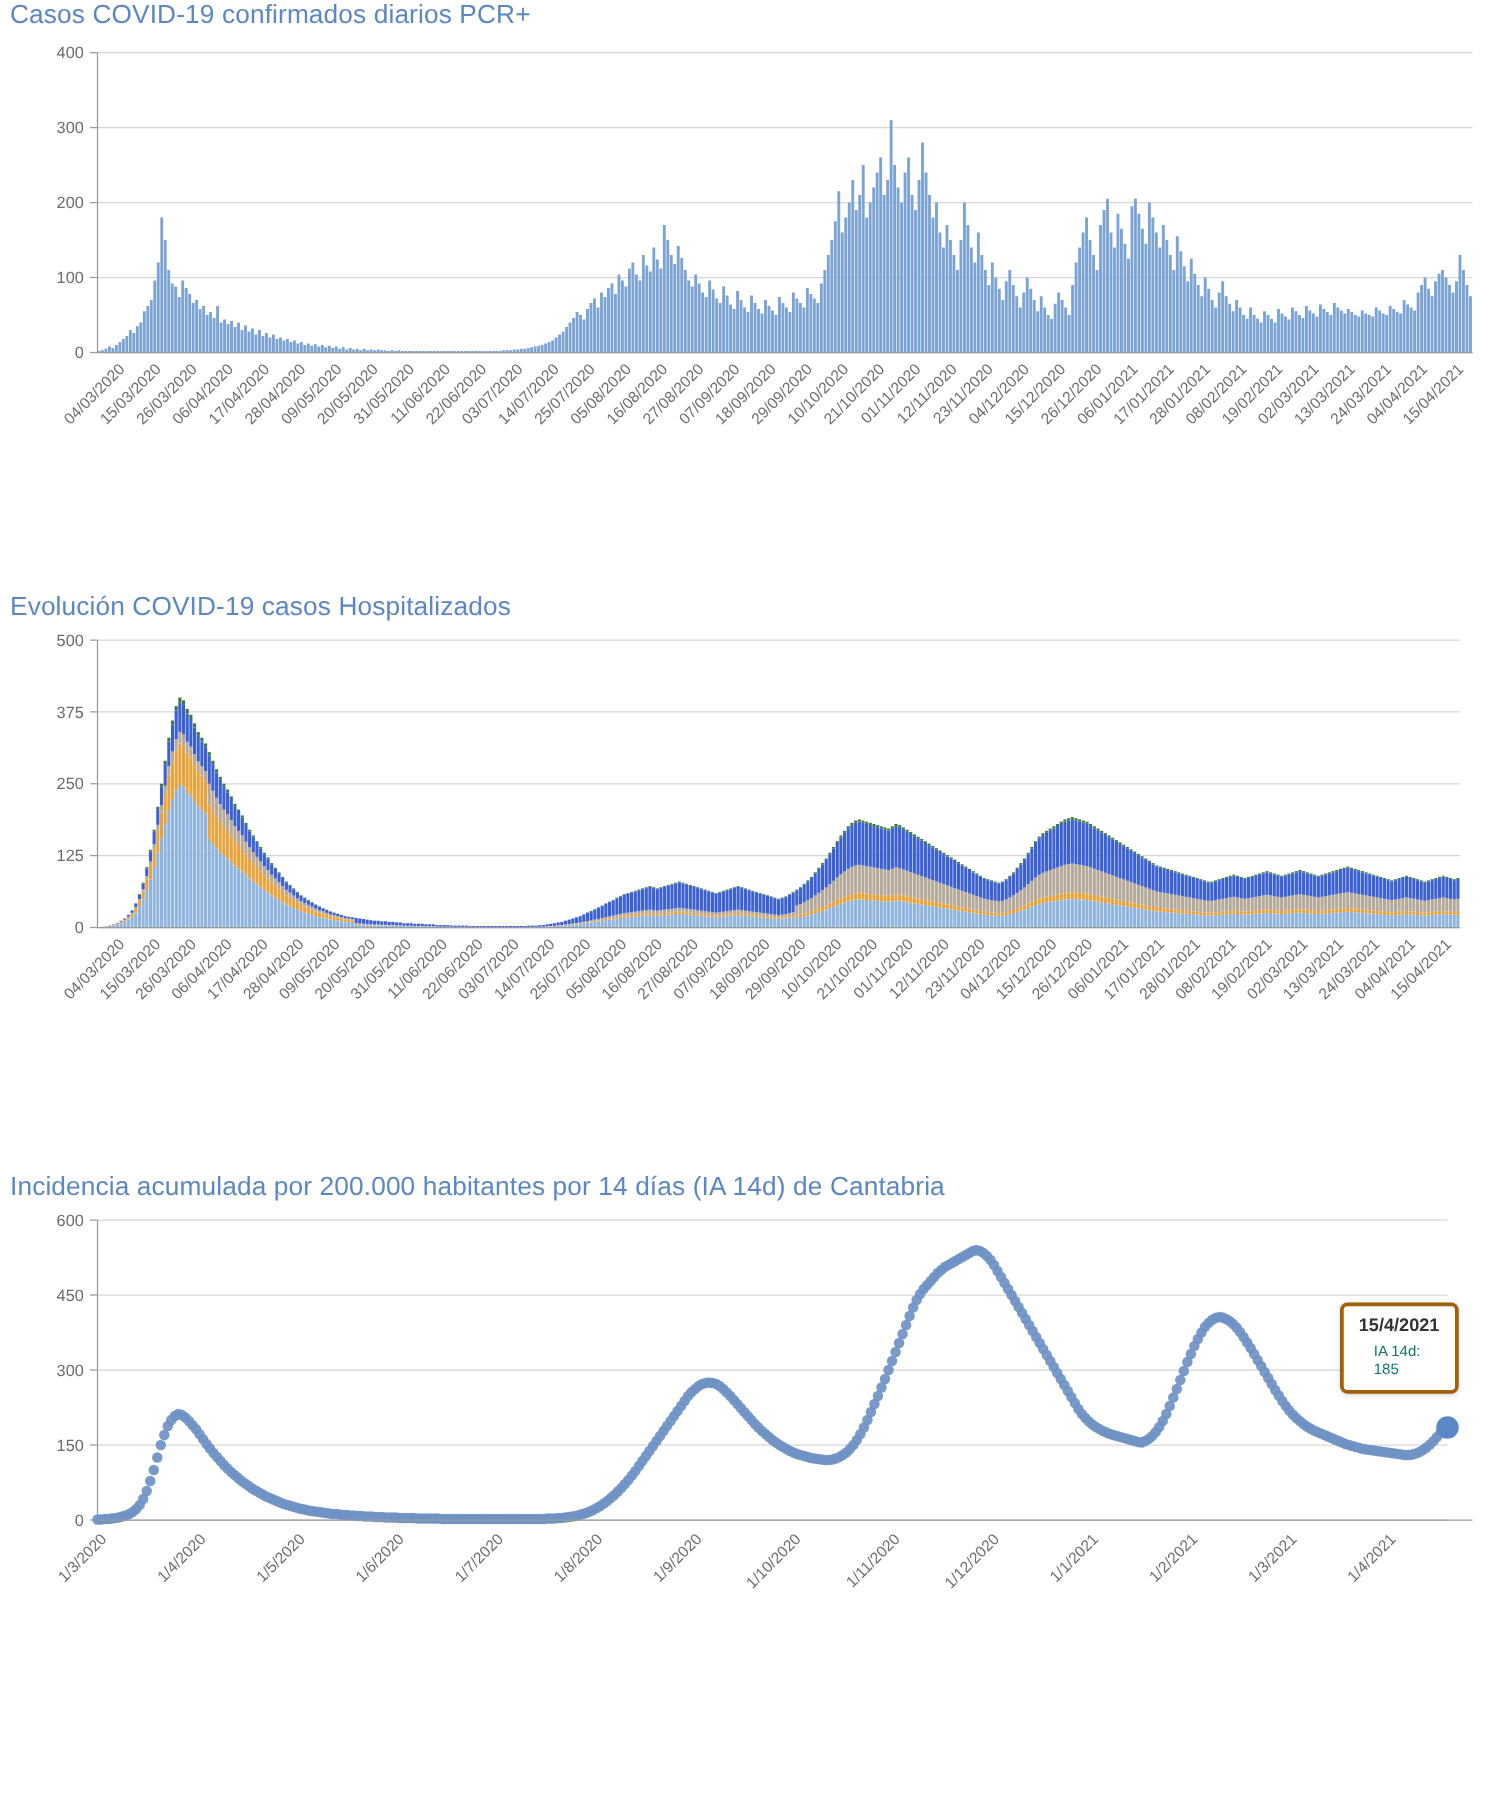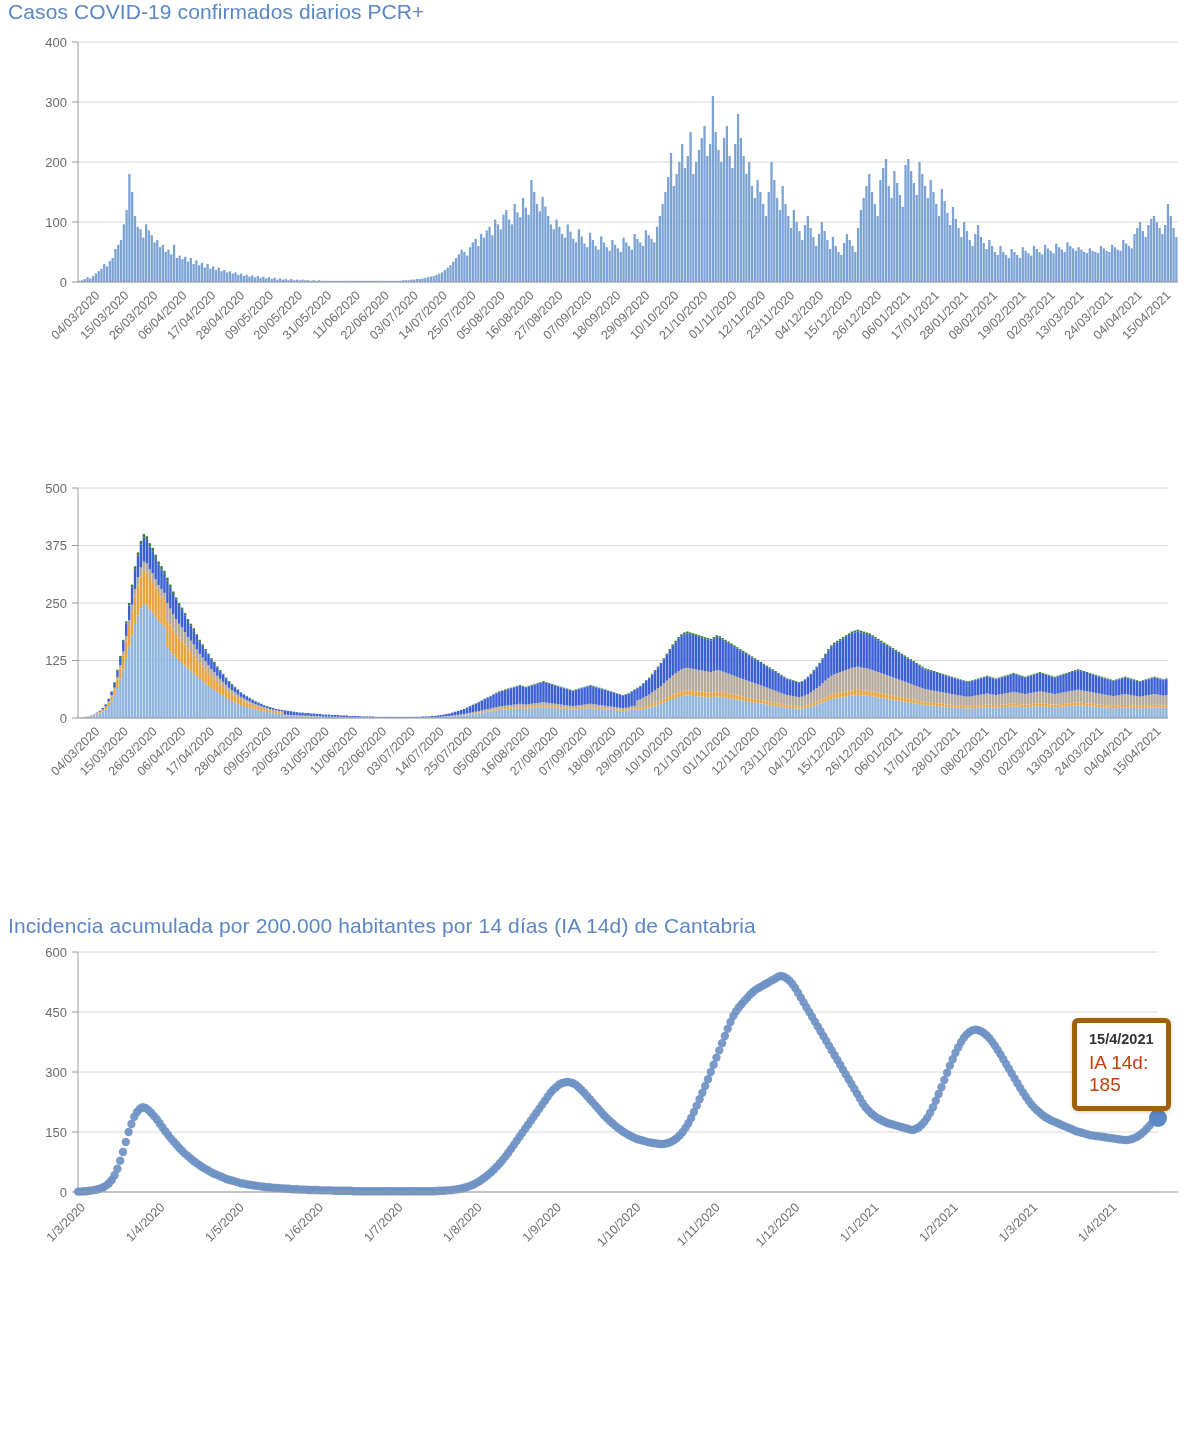--- a/index.html
+++ b/index.html
@@ -13,26 +13,26 @@
     color:#5b87c4;font-size:21px;font-weight:400;
     padding-left:8px;letter-spacing:.1px;
   }
   .plotwrap{position:relative;}
   svg{display:block;}
   .axis-label{fill:#6b6b6b;font-size:13px;font-family:"Liberation Sans",sans-serif;}
   .tick-x{fill:#6e6e6e;font-size:12.5px;font-family:"Liberation Sans",sans-serif;}
   .gridline{stroke:#d8d8d8;stroke-width:1;}
   .axisline{stroke:#9b9b9b;stroke-width:1;}
   .tooltip-box{
-    position:absolute;background:#ffffff;border:5px solid #a16207;
+    position:absolute;background:#ffffff;border:3px solid #a16207;
     border-radius:6px;box-shadow:0 1px 4px rgba(0,0,0,.18);
     padding:8px 12px 10px 12px;
   }
   .tooltip-date{color:#333;font-weight:bold;font-size:14.5px;}
-  .tooltip-val{color:#c2410c;font-size:19px;margin-top:5px;}
+  .tooltip-val{color:#0f766e;font-size:12px;margin-top:5px;margin-left:12px;}
 </style>
 </head>
 <body>
 
 <div class="panel">
   <div class="chart-title">Casos COVID-19 confirmados diarios PCR+</div>
   <div class="plotwrap">
     <svg id="svg1" width="1204" height="450">
         <line x1="78" y1="258" x2="1178" y2="258" class="gridline"></line>
         <line x1="72" y1="258" x2="78" y2="258" stroke="#9b9b9b" stroke-width="1"></line>
@@ -481,20 +481,21 @@
         <text class="tick-x" text-anchor="end" transform="translate(1055.7368421052631,272) rotate(-45)">02/03/2021</text>
         <text class="tick-x" text-anchor="end" transform="translate(1084.6842105263158,272) rotate(-45)">13/03/2021</text>
         <text class="tick-x" text-anchor="end" transform="translate(1113.6315789473683,272) rotate(-45)">24/03/2021</text>
         <text class="tick-x" text-anchor="end" transform="translate(1142.578947368421,272) rotate(-45)">04/04/2021</text>
         <text class="tick-x" text-anchor="end" transform="translate(1171.5263157894735,272) rotate(-45)">15/04/2021</text>
       </svg>
   </div>
 </div>
 
 <div class="panel">
+  <div class="chart-title">Evolución COVID-19 casos  Hospitalizados</div>
   <div class="plotwrap">
     <svg id="svg2" width="1204" height="440">
         <line x1="78" y1="244" x2="1168" y2="244" class="gridline"></line>
         <line x1="72" y1="244" x2="78" y2="244" stroke="#9b9b9b" stroke-width="1"></line>
         <text x="67" y="248.5" text-anchor="end" class="axis-label">0</text>
         <line x1="78" y1="186.5" x2="1168" y2="186.5" class="gridline"></line>
         <line x1="72" y1="186.5" x2="78" y2="186.5" stroke="#9b9b9b" stroke-width="1"></line>
         <text x="67" y="191" text-anchor="end" class="axis-label">125</text>
         <line x1="78" y1="129" x2="1168" y2="129" class="gridline"></line>
         <line x1="72" y1="129" x2="78" y2="129" stroke="#9b9b9b" stroke-width="1"></line>

